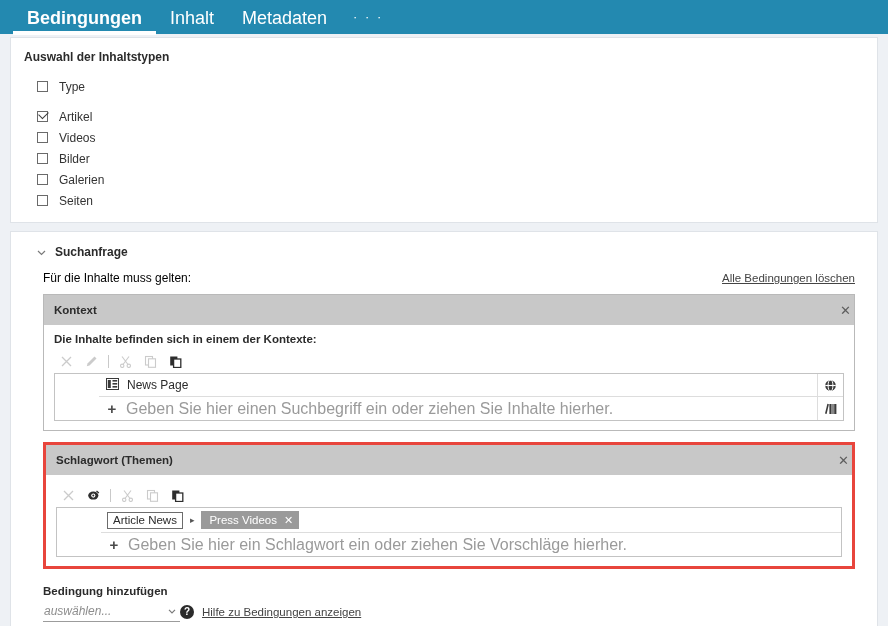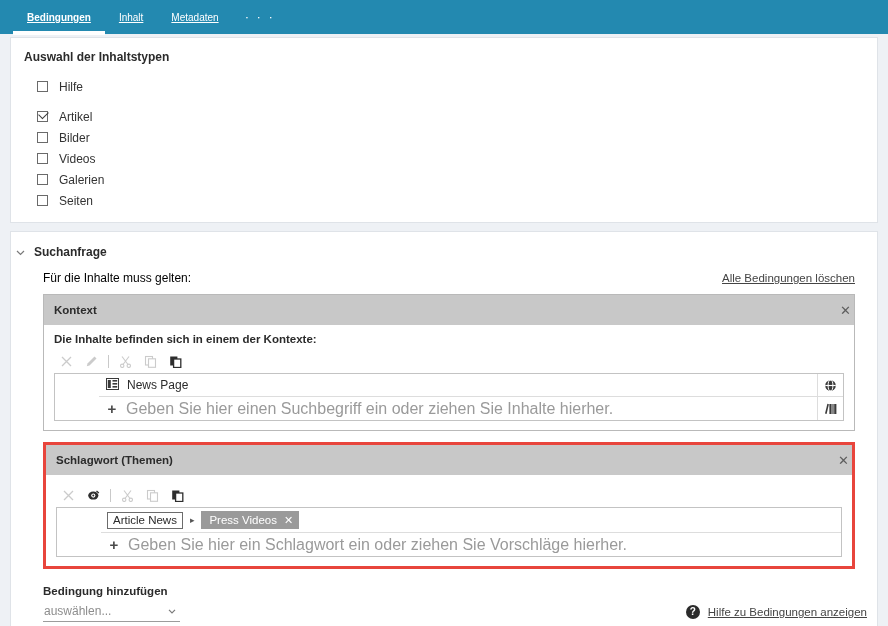--- a/index.html
+++ b/index.html
@@ -16,27 +16,26 @@
   .tabbar {
     height: 34px;
     background: #2389b0;
     display: flex;
     align-items: flex-end;
     padding-left: 13px;
     position: relative;
   }
   .tab {
     color: #ffffff;
-    font-size: 10px;
+    font-size: 18px;
     padding: 0 14px 9px 14px;
     cursor: pointer;
     white-space: nowrap;
     position: relative;
     line-height: 14px;
-    text-decoration: underline;
   }
   .tab.active { font-weight: bold; }
   .tab.active::after {
     content: "";
     position: absolute;
     left: 0; right: 0; bottom: -1px;
     height: 4px;
     background: #ffffff;
   }
   .tab-more {
@@ -88,21 +87,21 @@
     border-left: 1.5px solid #3d3d3d;
     border-bottom: 1.5px solid #3d3d3d;
     transform: rotate(-45deg);
   }
   .cb-label { font-size: 12px; color: #333; }
 
   
   .query-head {
     display: flex;
     align-items: center;
-    padding-left: 3px;
+    padding-left: 24px;
     height: 20px;
   }
   .chevron {
     width: 12px; height: 12px;
     margin-right: 8px;
     display: flex; align-items: center; justify-content: center;
     color: #7a7a7a;
     cursor: pointer;
   }
   .chevron svg { display: block; }
@@ -236,34 +235,34 @@
     font-size: 11.5px;
     padding: 3px 6px 3px 8px;
     display: flex;
     align-items: center;
     gap: 7px;
     line-height: 12px;
   }
   .chip-x { color: #ffffff; font-size: 11px; cursor: pointer; line-height: 1; }
 
   
-  .add-wrap { padding: 16px 10px 0 32px; display: flex; justify-content: space-between; align-items: flex-end; }
+  .add-wrap { padding: 16px 10px 0 32px; display: flex; justify-content: flex-start; align-items: flex-end; }
   .add-left {}
   .add-label { font-weight: bold; font-size: 11.5px; color: #2b2b2b; }
   .select-box {
     margin-top: 5px;
     width: 137px;
     border-bottom: 1px solid #9c9c9c;
     display: flex;
     align-items: center;
     justify-content: space-between;
     padding: 2px 3px 3px 1px;
     cursor: pointer;
   }
-  .select-val { font-size: 12px; color: #8d8d8d; }
+  .select-val { font-size: 12px; color: #8d8d8d; font-style: italic; }
   .select-caret { color: #7a7a7a; display: flex; align-items: center; }
   .help-row { display: flex; align-items: center; gap: 8px; padding-bottom: 3px; }
   .help-icon {
     width: 14px; height: 14px;
     border-radius: 50%;
     background: #2b2b2b;
     color: #ffffff;
     font-size: 10px;
     font-weight: bold;
     display: flex; align-items: center; justify-content: center;
@@ -292,33 +291,33 @@
   </div>
   <div class="tab-more">· · ·</div>
 </div>
 
 <div class="card card-types">
   <div class="section-title">Auswahl der Inhaltstypen</div>
 
   <div class="cb-list">
     <div class="cb-row">
       <span class="cb-box"></span>
-      <span class="cb-label">Hilfe</span>
+      <span class="cb-label">Type</span>
     </div>
     <div class="cb-row gap">
       <span class="cb-box checked"></span>
       <span class="cb-label">Artikel</span>
     </div>
     <div class="cb-row">
       <span class="cb-box"></span>
-      <span class="cb-label">Bilder</span>
+      <span class="cb-label">Videos</span>
     </div>
     <div class="cb-row">
       <span class="cb-box"></span>
-      <span class="cb-label">Videos</span>
+      <span class="cb-label">Bilder</span>
     </div>
     <div class="cb-row">
       <span class="cb-box"></span>
       <span class="cb-label">Galerien</span>
     </div>
     <div class="cb-row">
       <span class="cb-box"></span>
       <span class="cb-label">Seiten</span>
     </div>
   </div>

